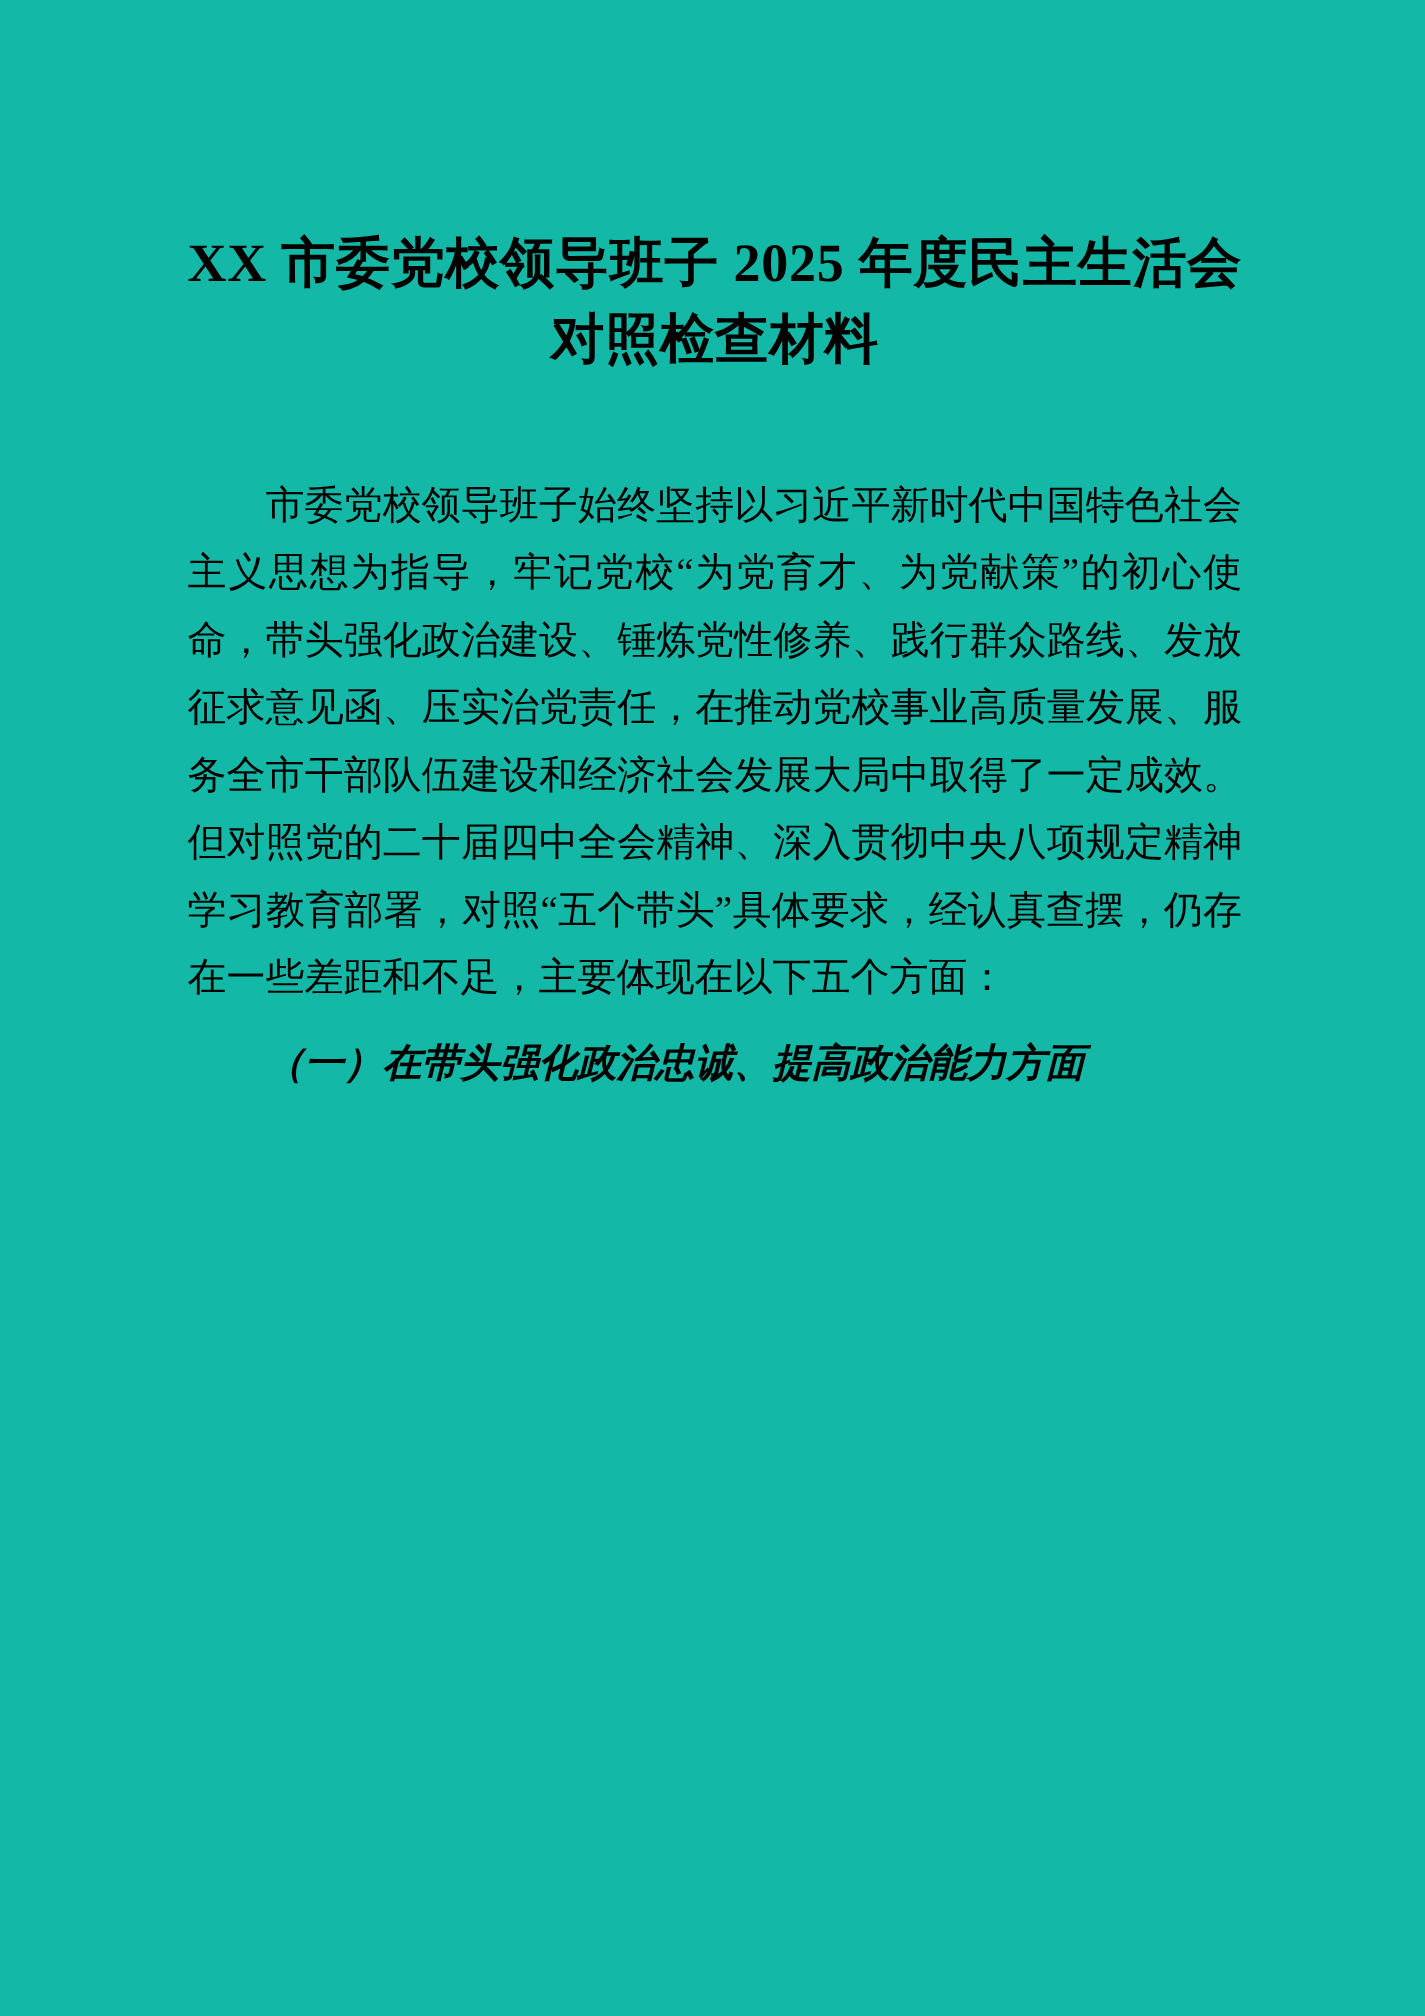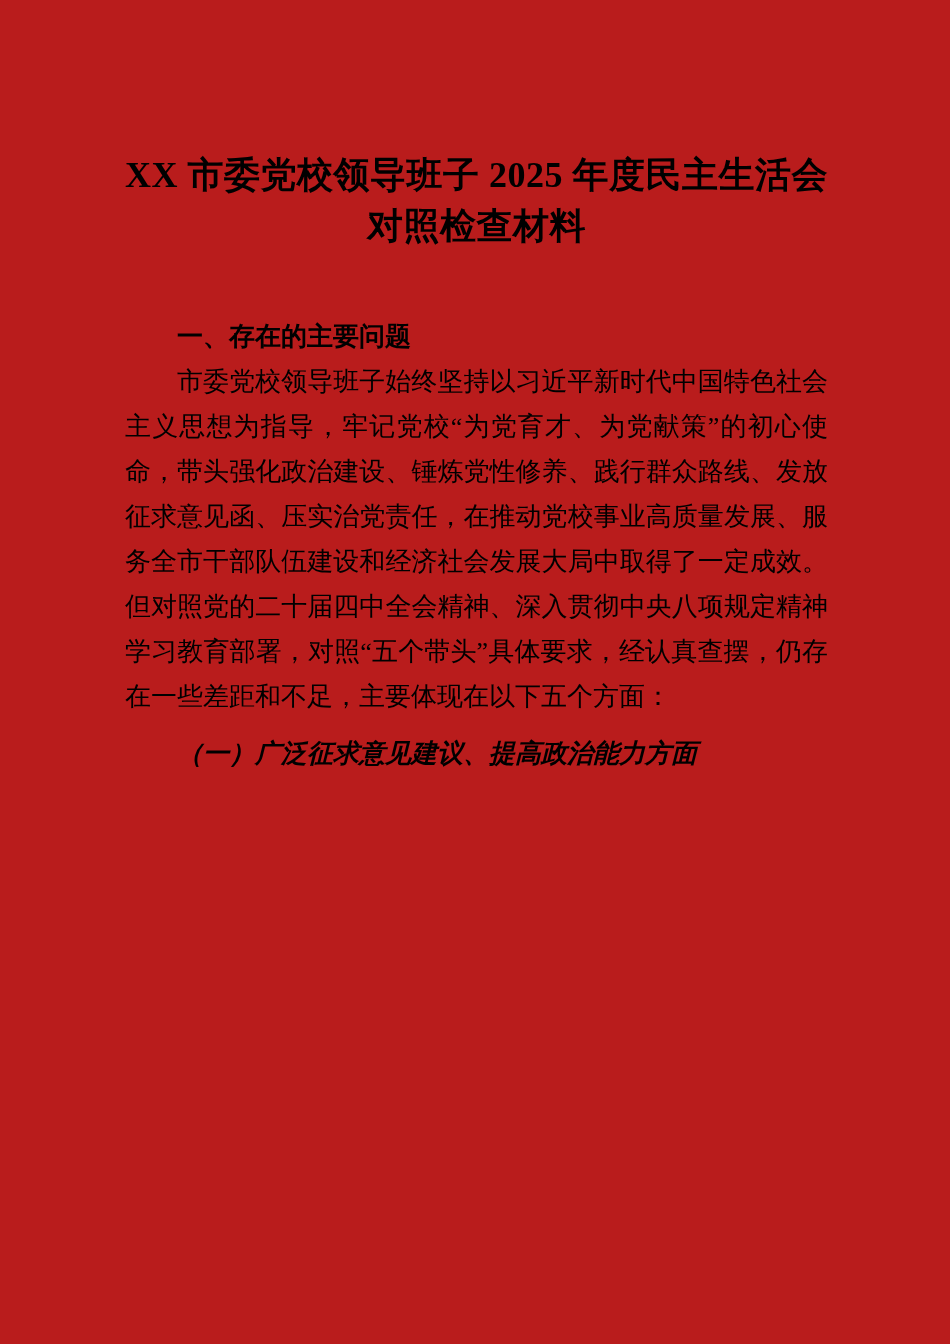--- a/index.html
+++ b/index.html
@@ -7,21 +7,21 @@
     padding: 0;
     background: #ffffff;
   }
   body {
     width: 950px;
   }
   .page {
     position: relative;
     width: 950px;
     min-height: 1344px;
-    background: #b91c1c;
+    background: #14b8a6;
     box-sizing: border-box;
     padding: 150px 122px 60px 125px;
     color: #000000;
   }
   .doc-title {
     font-family: "Liberation Serif", "DejaVu Serif", serif;
     font-weight: bold;
     font-size: 36px;
     line-height: 1.42;
     text-align: center;
@@ -55,18 +55,17 @@
     margin: 12px 0 0 0;
   }
 </style>
 </head>
 <body>
 
 <div class="page">
   <h1 class="doc-title">XX 市委党校领导班子 2025 年度民主生活会对照检查材料</h1>
 
 
-  <h2 class="section-heading">一、存在的主要问题</h2>
 
   <p class="body-para">市委党校领导班子始终坚持以习近平新时代中国特色社会主义思想为指导，牢记党校“为党育才、为党献策”的初心使命，带头强化政治建设、锤炼党性修养、践行群众路线、发放征求意见函、压实治党责任，在推动党校事业高质量发展、服务全市干部队伍建设和经济社会发展大局中取得了一定成效。但对照党的二十届四中全会精神、深入贯彻中央八项规定精神学习教育部署，对照“五个带头”具体要求，经认真查摆，仍存在一些差距和不足，主要体现在以下五个方面：</p>
 
-  <h3 class="subsection-heading">（一）广泛征求意见建议、提高政治能力方面</h3>
+  <h3 class="subsection-heading">（一）在带头强化政治忠诚、提高政治能力方面</h3>
 </div>
 
 </body></html>

